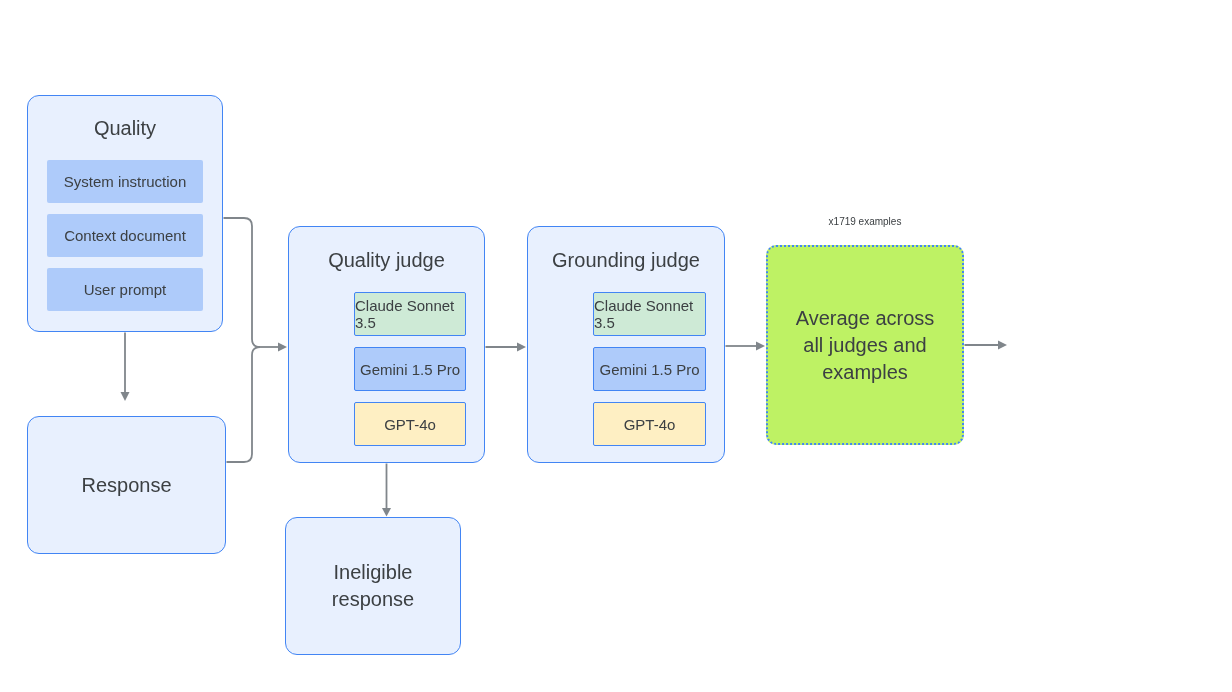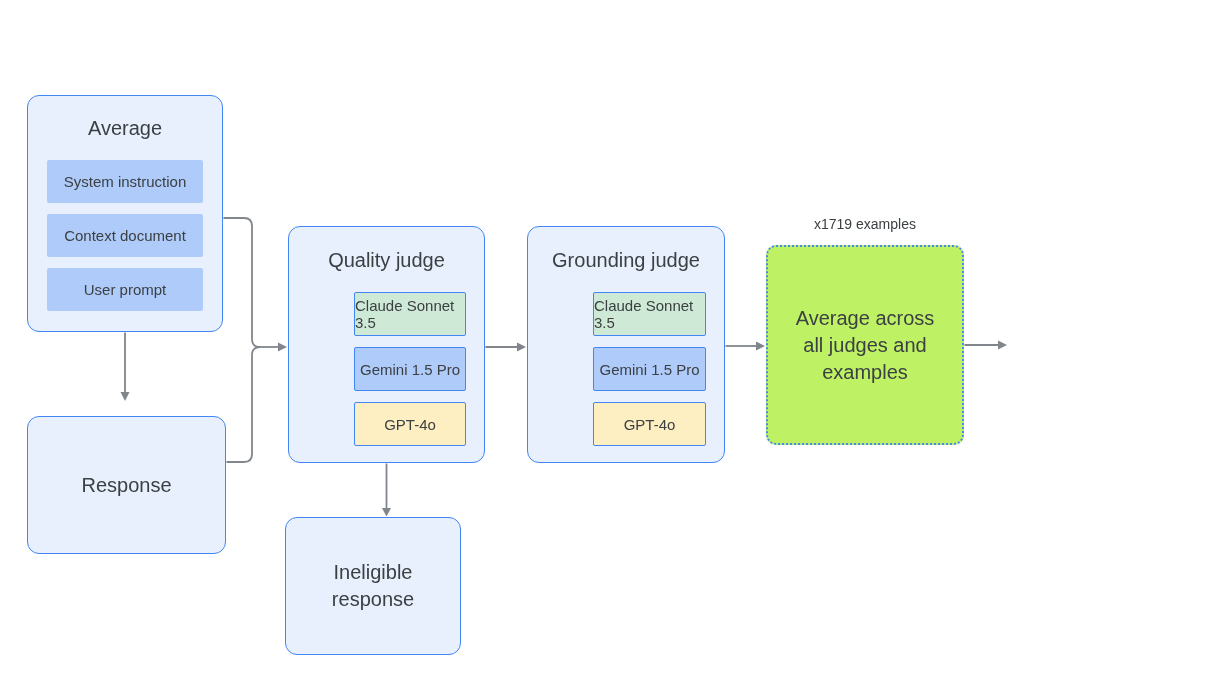--- a/index.html
+++ b/index.html
@@ -61,21 +61,21 @@
   .judge .chip { height: 44px; border: 1px solid #4285f4; }
   .chip-green  { background: #ceead6; }
   .chip-blue   { background: #aecbfa; }
   .chip-yellow { background: #feefc3; }
 
   #example-box    { left: 27px;  top: 95px;  width: 196px; height: 237px; padding-top: 17px; }
   #response-box   { left: 27px;  top: 416px; width: 199px; height: 138px; }
   #quality-judge  { left: 288px; top: 226px; width: 197px; height: 237px; padding-top: 18px; }
   #grounding-judge{ left: 527px; top: 226px; width: 198px; height: 237px; padding-top: 18px; }
   #agg-label      { position: absolute; left: 766px; top: 216px; width: 198px;
-                    text-align: center; font-size: 14px; color: #3c4043; }
+                    text-align: center; font-size: 10px; color: #3c4043; }
   #agg-box        { left: 766px; top: 245px; width: 198px; height: 200px;
                     background: #bef264; border: 2px dotted #4285f4; border-radius: 10px; }
   #factuality-box { left: 1008px; top: 247px; width: 197px; height: 195px; }
   #ineligible-box { left: 285px; top: 517px; width: 176px; height: 138px; }
 
   #agg-box .wrap-text        { width: 158px; }
   #factuality-box .wrap-text { width: 110px; }
   #ineligible-box .wrap-text { width: 120px; }
 </style>
 </head>
@@ -98,21 +98,21 @@
       <polygon points="125,401 120.5,392 129.5,392"></polygon>
       <polygon points="287,347 278,342.5 278,351.5"></polygon>
       <polygon points="526,347 517,342.5 517,351.5"></polygon>
       <polygon points="765,346 756,341.5 756,350.5"></polygon>
       <polygon points="1007,345 998,340.5 998,349.5"></polygon>
       <polygon points="386.5,516.5 382,508 391,508"></polygon>
     </g>
   </svg>
 
   <div class="node" id="example-box">
-    <div class="node-title">Average</div>
+    <div class="node-title">Quality</div>
     <div class="chips">
       <div class="chip">System instruction</div>
       <div class="chip">Context document</div>
       <div class="chip">User prompt</div>
     </div>
   </div>
 
   <div class="node label-node" id="response-box">
     <span class="wrap-text">Response</span>
   </div>

